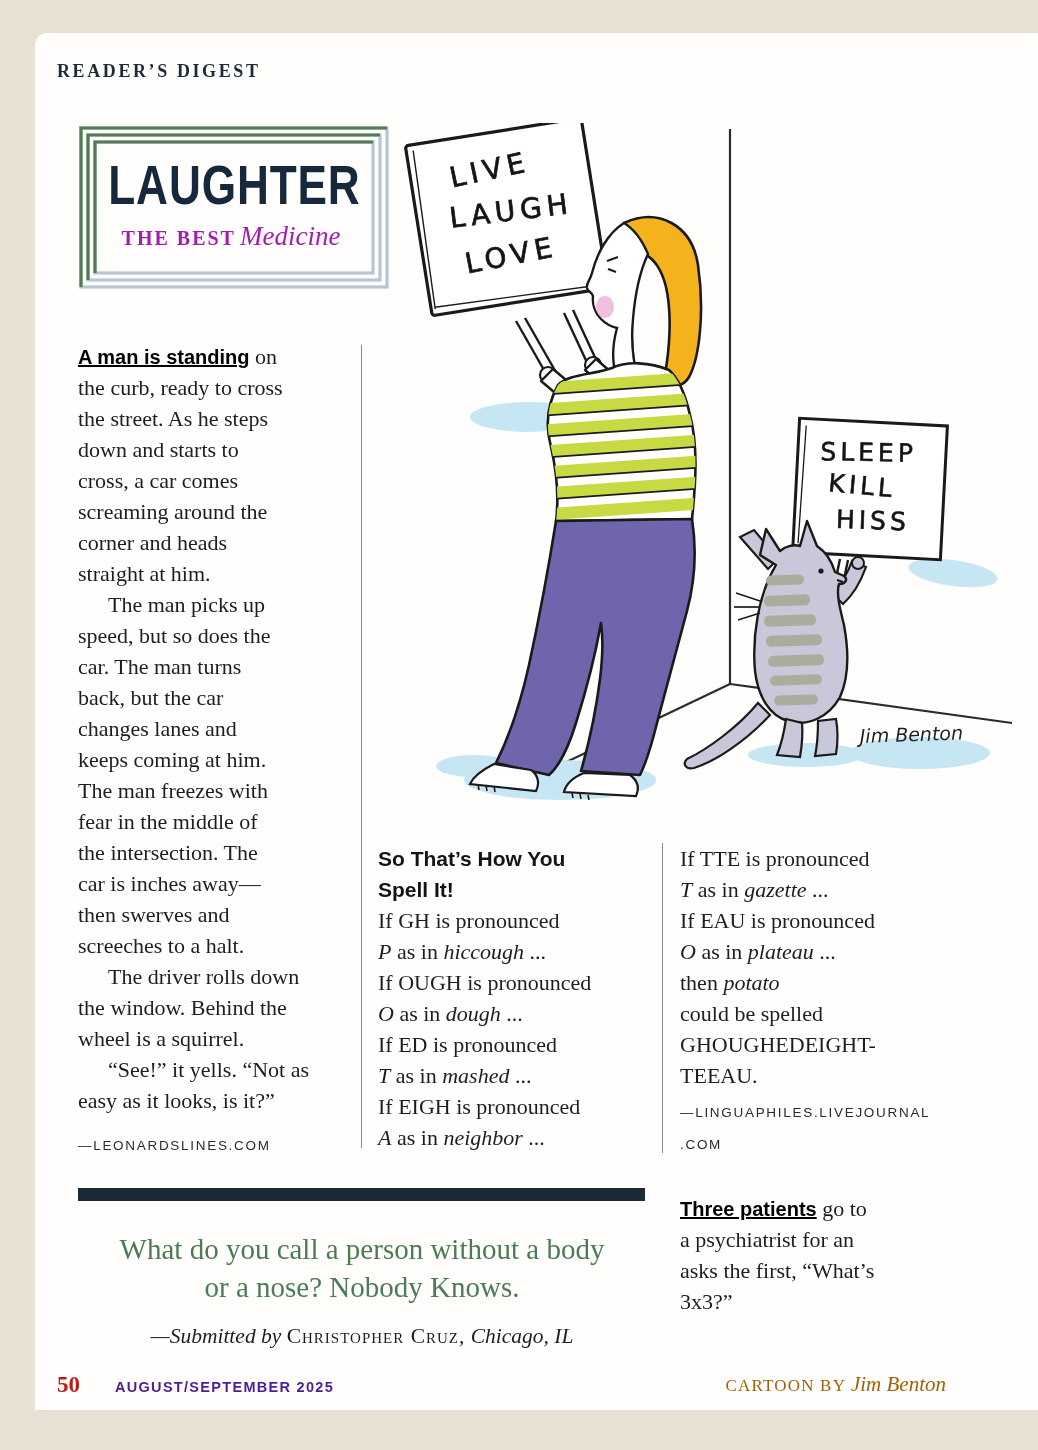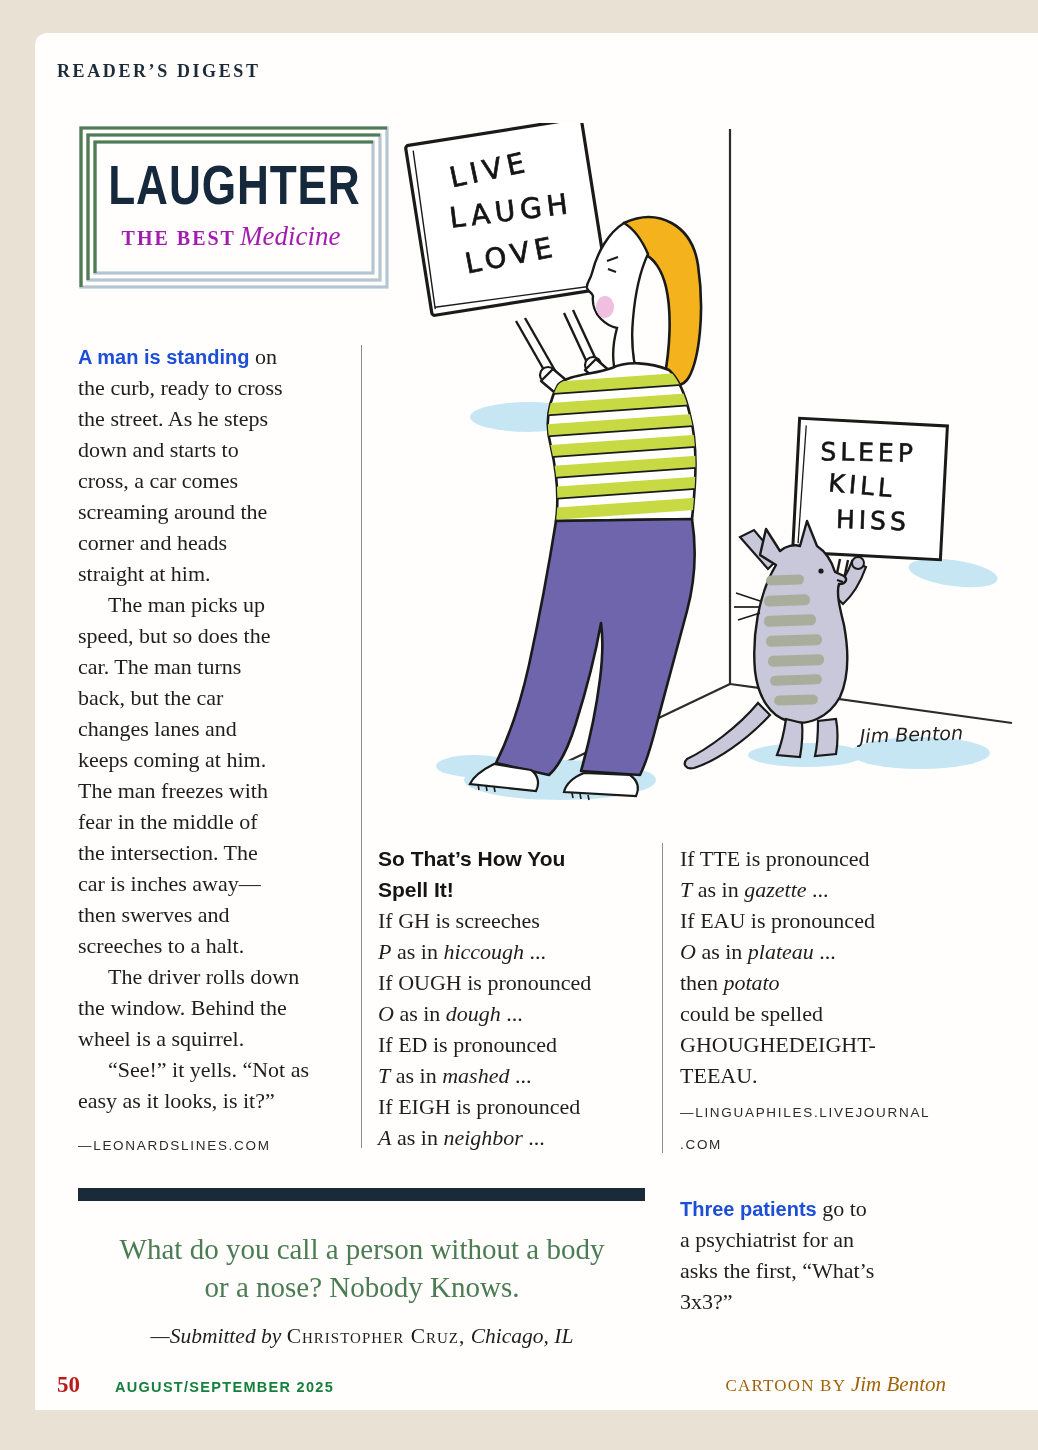--- a/index.html
+++ b/index.html
@@ -23,42 +23,42 @@
   .logo-sub .word{font-family:"Liberation Serif",serif;font-style:italic;font-size:27px;}
 
   
   .col{position:absolute;font-family:"Liberation Serif",serif;font-size:22px;line-height:31px;color:#1e1e1e;}
   #colL{left:78px;top:341px;width:276px;}
   #colM{left:378px;top:843px;width:280px;}
   #colR{left:680px;top:843px;width:290px;}
   .bline{white-space:nowrap;height:31px;}
   .bline.ind{padding-left:30px;}
   .colhead{font-family:"Liberation Sans",sans-serif;font-weight:700;font-size:21px;color:#141414;}
-  .seg-b{font-family:"Liberation Sans",sans-serif;font-weight:700;font-size:20px;color:#1d4ed8;}
+  .seg-b{font-family:"Liberation Sans",sans-serif;font-weight:700;font-size:20px;color:#000000;text-decoration:underline;}
   .seg-i{font-style:italic;}
   .seg-sc{font-variant:small-caps;letter-spacing:1px;}
   .attr{font-family:"Liberation Sans",sans-serif;font-size:13.5px;letter-spacing:1.7px;
     color:#2c2c2c;margin-top:14px;white-space:nowrap;}
   .attr2{font-family:"Liberation Sans",sans-serif;font-size:13.5px;letter-spacing:1.7px;
     color:#2c2c2c;line-height:32px;margin-top:6px;white-space:nowrap;}
   .joke2{margin-top:32px;}
 
   .vrule{position:absolute;width:1px;background:#8d8d8d;}
   #rule1{left:361px;top:345px;height:803px;}
   #rule2{left:662px;top:843px;height:310px;}
 
   .navy-bar{position:absolute;left:78px;top:1188px;width:567px;height:13px;background:#1b2a39;}
 
   .quote{position:absolute;left:62px;top:1230px;width:600px;text-align:center;
     color:#4c7c54;font-size:29px;line-height:38px;}
   .quote-attr{margin-top:11px;font-size:21.5px;color:#1e1e1e;}
 
   .pageno{position:absolute;left:57px;top:1372px;font-family:"Liberation Serif",serif;font-weight:700;font-size:23px;color:#b91c1c;}
   .issue{position:absolute;left:115px;top:1379px;font-family:"Liberation Sans",sans-serif;
-    font-weight:700;font-size:14.5px;letter-spacing:1.3px;color:#15803d;}
+    font-weight:700;font-size:14.5px;letter-spacing:1.3px;color:#4c1d95;}
   .credit{position:absolute;right:92px;top:1372px;color:#a16207;white-space:nowrap;}
   .credit .pre{font-size:17px;letter-spacing:1.2px;}
   .credit .name{font-style:italic;font-size:21px;}
 
   .cartoon{position:absolute;left:388px;top:123px;width:630px;height:702px;}
 </style>
 </head>
 <body>
 
 <div class="paper"></div>
@@ -258,21 +258,21 @@
   <div class="bline"><span>easy as it looks, is it?”</span></div>
   <div class="attr">—LEONARDSLINES.COM</div>
 </div>
 
 <div class="vrule" id="rule1"></div>
 <div class="vrule" id="rule2"></div>
 
 <div class="col" id="colM">
   <div class="bline colhead">So That’s How You</div>
   <div class="bline colhead">Spell It!</div>
-  <div class="bline"><span>If GH is screeches</span></div>
+  <div class="bline"><span>If GH is pronounced</span></div>
   <div class="bline"><span class="seg-i">P</span><span> as in </span><span class="seg-i">hiccough</span><span> ...</span></div>
   <div class="bline"><span>If OUGH is pronounced</span></div>
   <div class="bline"><span class="seg-i">O</span><span> as in </span><span class="seg-i">dough</span><span> ...</span></div>
   <div class="bline"><span>If ED is pronounced</span></div>
   <div class="bline"><span class="seg-i">T</span><span> as in </span><span class="seg-i">mashed</span><span> ...</span></div>
   <div class="bline"><span>If EIGH is pronounced</span></div>
   <div class="bline"><span class="seg-i">A</span><span> as in </span><span class="seg-i">neighbor</span><span> ...</span></div>
 </div>
 
 <div class="col" id="colR">

